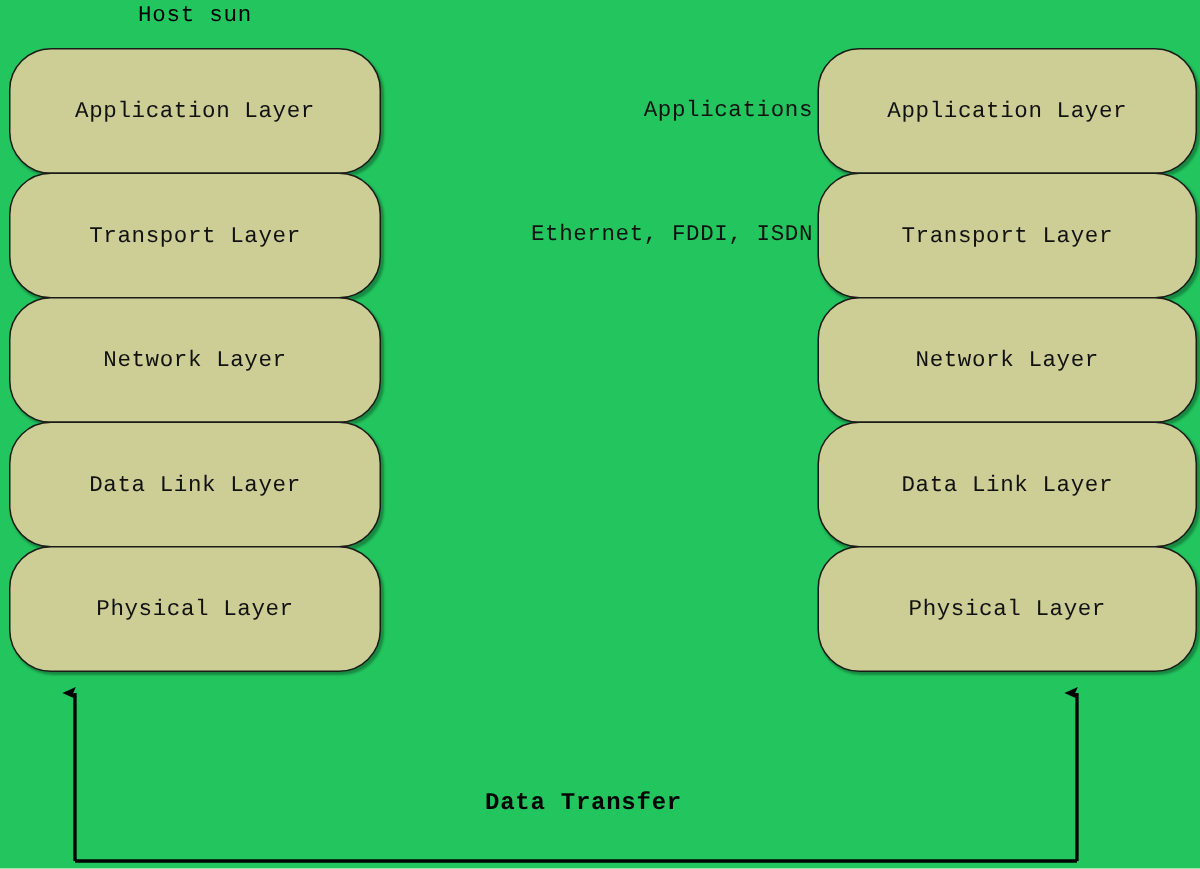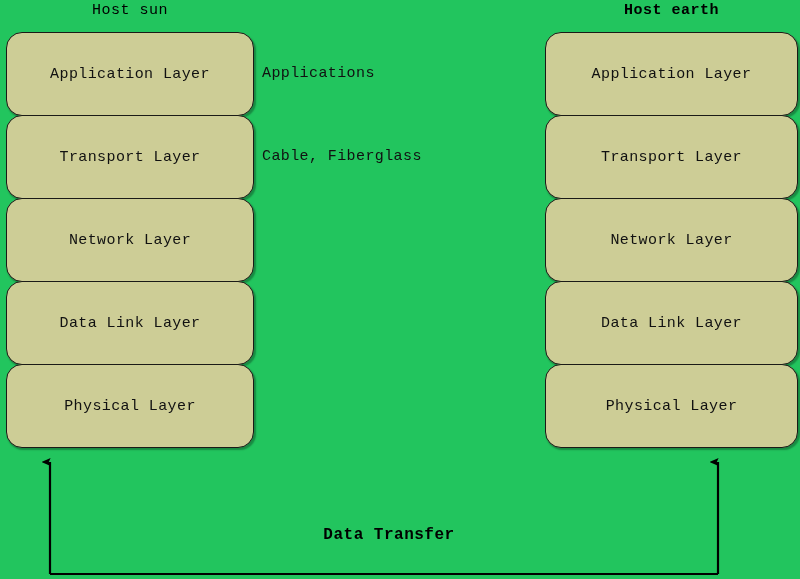--- a/index.html
+++ b/index.html
@@ -46,21 +46,21 @@
   #stack-left  { left: 6px;   width: 248px; }
   #stack-right { left: 545px; width: 253px; }
 
   .layer-box {
     position: relative;
     box-sizing: border-box;
     height: 84px;
     margin-bottom: -1px;
     background: #cdcd96;
     border: 1.6px solid #1a1a17;
-    border-radius: 16px;
+    border-radius: 28px;
     display: flex;
     align-items: center;
     justify-content: center;
     box-shadow: 1.5px 2px 1.5px rgba(0,0,0,0.30);
   }
   .layer-box:last-child { margin-bottom: 4px; }
 
   .layer-label {
     font-size: 15px;
     color: #111111;
@@ -73,21 +73,21 @@
   #protocol-column {
     position: absolute;
     left: 262px;
     top: 32px;
     width: 280px;
   }
   .protocol-row {
     height: 83px;
     display: flex;
     align-items: center;
-    justify-content: flex-start;
+    justify-content: flex-end;
   }
   .protocol-label {
     font-size: 15px;
     color: #111111;
     letter-spacing: 0.4px;
     white-space: nowrap;
   }
 
   
   #data-transfer-arrows {
@@ -111,21 +111,20 @@
     white-space: nowrap;
   }
 </style>
 </head>
 <body>
 
 <div id="canvas">
 
   <div id="host-sun-title" class="host-title">Host sun</div>
 
-  <div id="host-earth-title" class="host-title">Host earth</div>
 
   <div id="stack-left" class="stack">
     <div class="layer-box">
       <span class="layer-label">Application Layer</span>
     </div>
     <div class="layer-box">
       <span class="layer-label">Transport Layer</span>
     </div>
     <div class="layer-box">
       <span class="layer-label">Network Layer</span>
@@ -136,21 +135,21 @@
     <div class="layer-box">
       <span class="layer-label">Physical Layer</span>
     </div>
   </div>
 
   <div id="protocol-column">
     <div class="protocol-row">
       <span class="protocol-label">Applications</span>
     </div>
     <div class="protocol-row">
-      <span class="protocol-label">Cable, Fiberglass</span>
+      <span class="protocol-label">Ethernet, FDDI, ISDN</span>
     </div>
   </div>
 
   <div id="stack-right" class="stack">
     <div class="layer-box">
       <span class="layer-label">Application Layer</span>
     </div>
     <div class="layer-box">
       <span class="layer-label">Transport Layer</span>
     </div>

